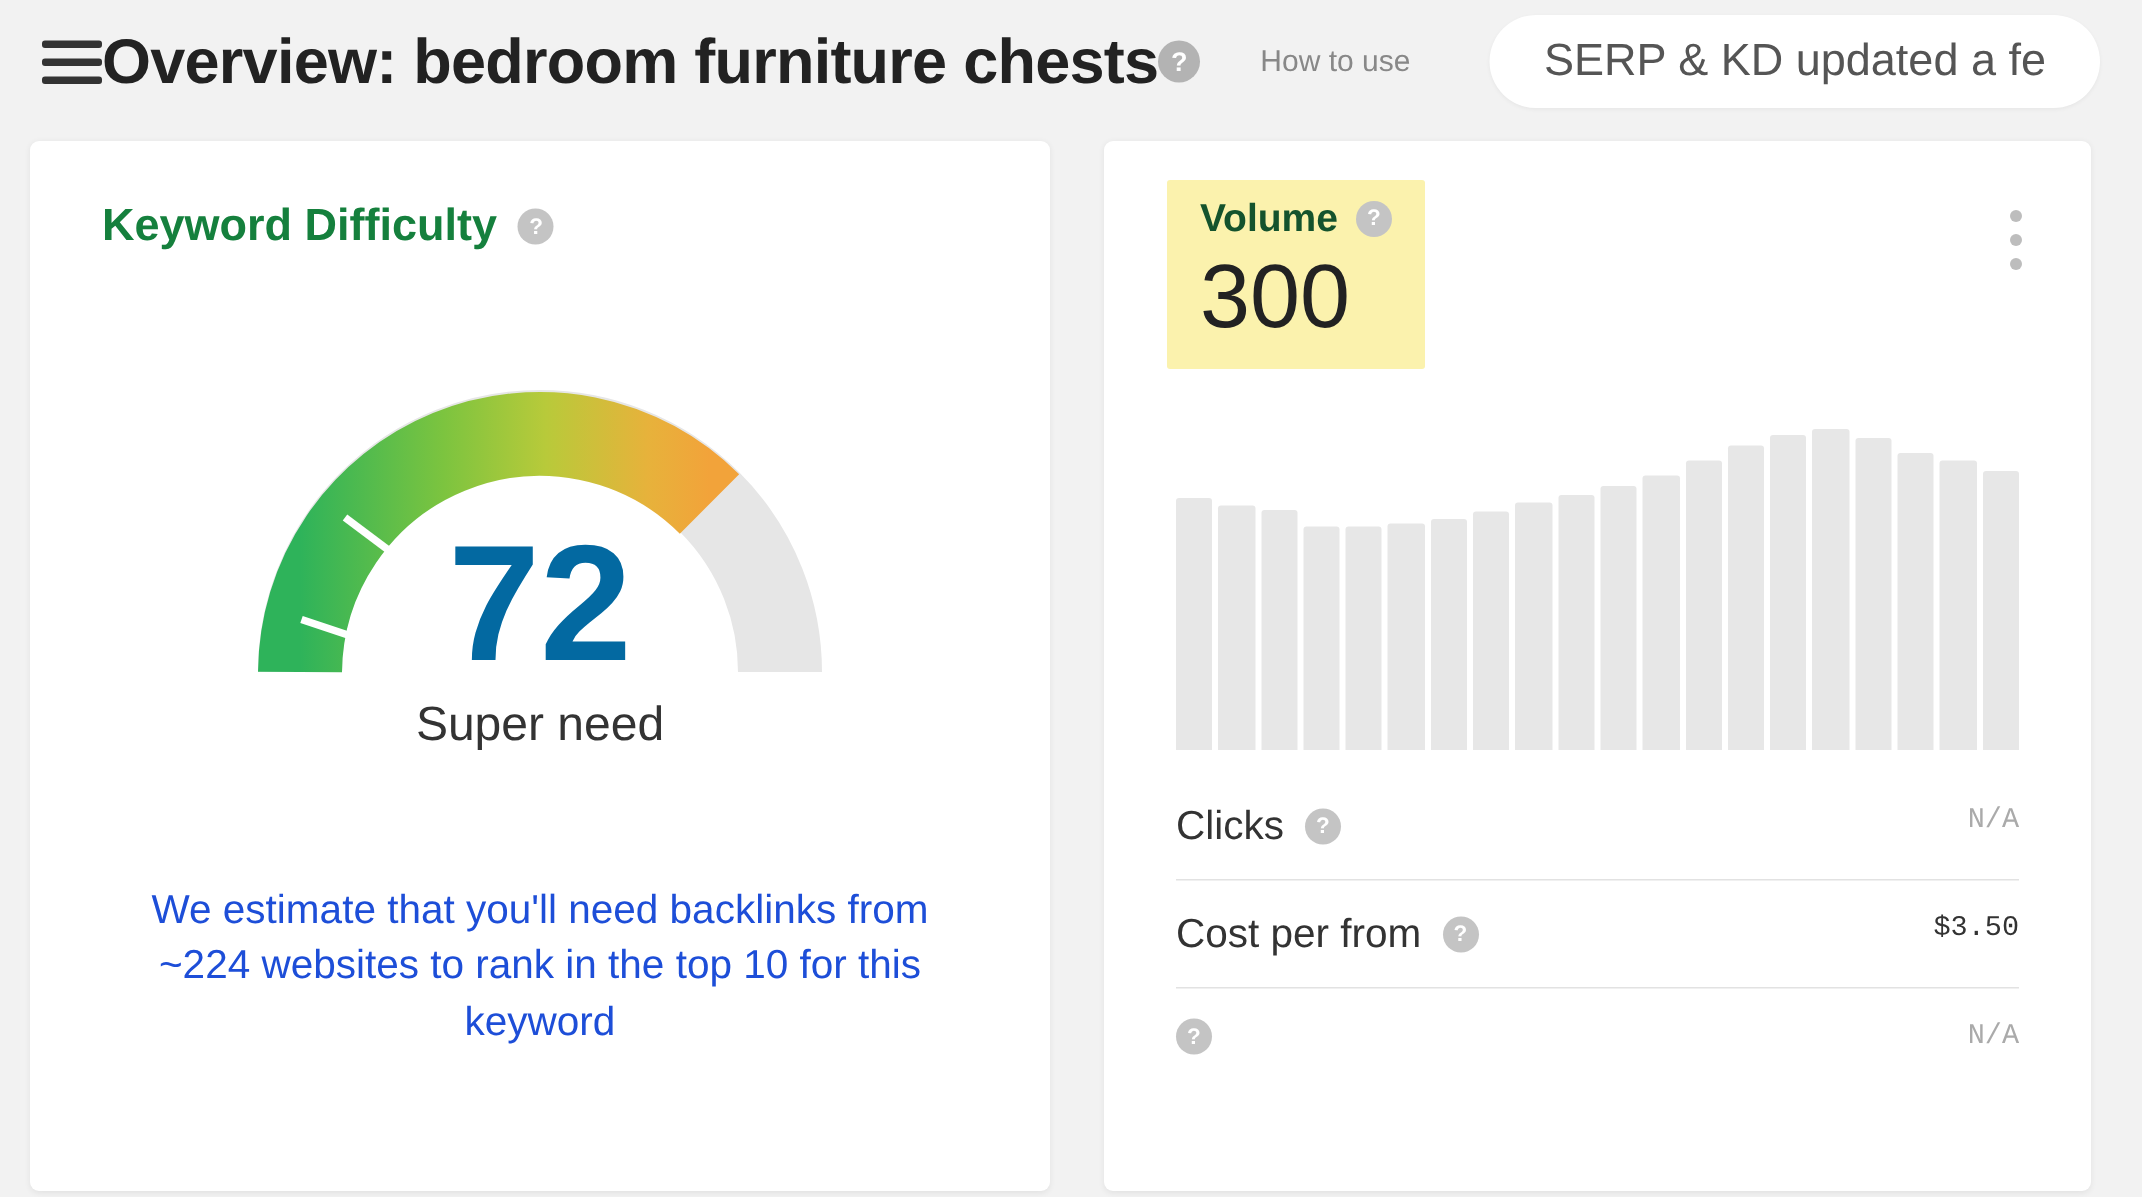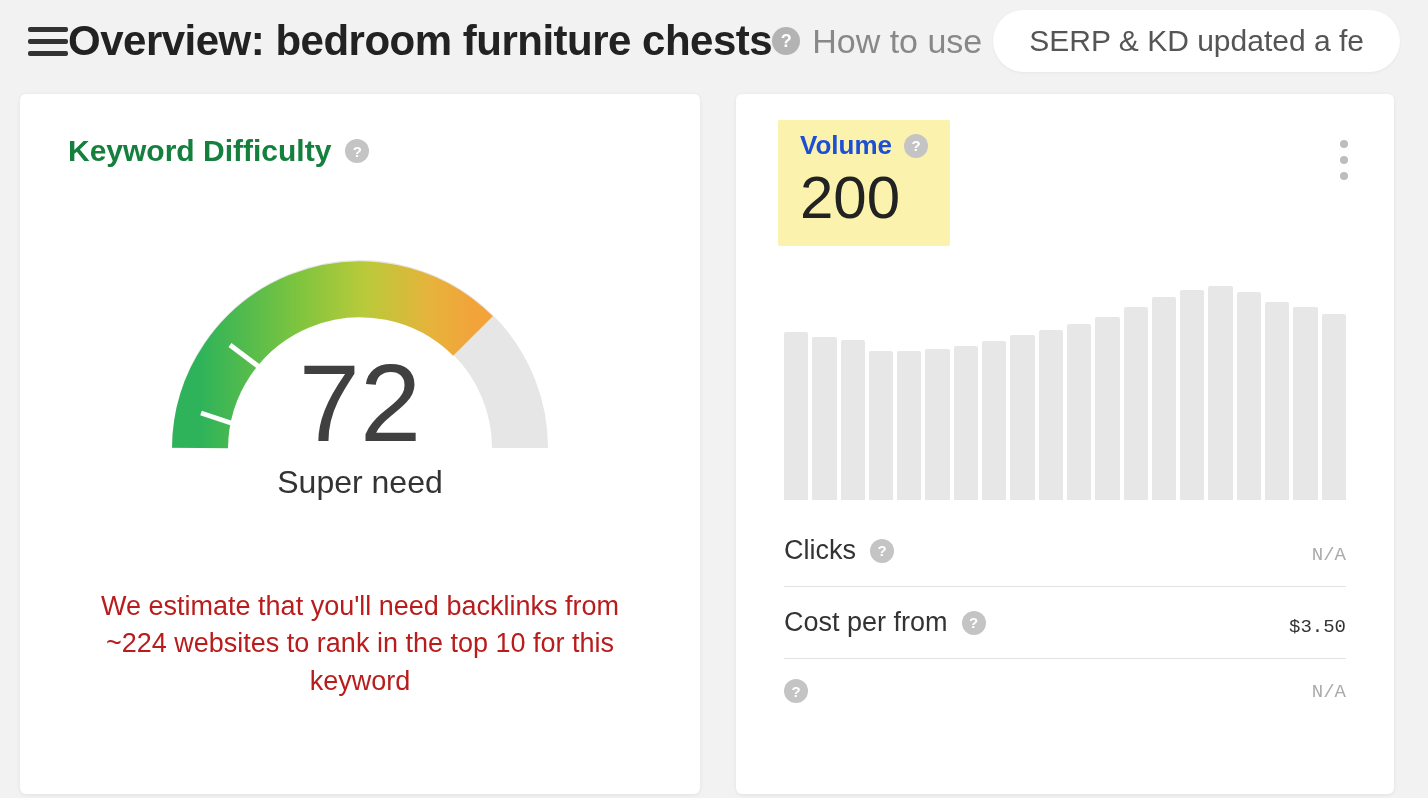--- a/index.html
+++ b/index.html
@@ -22,21 +22,21 @@
     cursor: pointer;
   }
   .menu-icon span { display:block; height:5px; background:#333; border-radius:2px; }
   .page-title { font-size: 42px; font-weight: 800; color:#222; letter-spacing:-0.5px; }
   .how-to { display:flex; align-items:center; gap:12px; }
   .help-circle {
     width: 28px; height:28px; border-radius:50%; background:#b3b3b3;
     color:#fff; font-weight:700; display:flex; align-items:center; justify-content:center;
     font-size:18px;
   }
-  .how-to-text { font-size:34px; color:#888; }
+  .how-to-text { font-size:20px; color:#888;margin-left:28px; }
   .pill {
     margin-left:auto;
     background:#fff; border-radius:40px; padding:14px 36px;
     font-size:30px; color:#555;
     box-shadow: 0 1px 3px rgba(0,0,0,0.05);
   }
 
   .cards {
     display:flex; gap:36px; padding:0 20px;
   }
@@ -54,38 +54,38 @@
   .help-small {
     width:24px; height:24px; border-radius:50%; background:#c4c4c4;
     color:#fff; font-weight:700; font-size:15px;
     display:flex; align-items:center; justify-content:center;
   }
 
   
   .gauge-wrap { position:relative; width:440px; height:270px; margin:70px auto 0 auto; }
   .gauge { width:440px; height:230px; }
   .gauge-center { position:absolute; top:110px; left:0; right:0; text-align:center; }
-  .gauge-score { font-size:110px; font-weight:400; color:#404040; line-height:1; }
+  .gauge-score { font-size:110px; font-weight:700; color:#0369a1; line-height:1; }
   .gauge-label { font-size:32px; color:#333; margin-top:6px; }
-  .kd-desc { text-align:center; font-size:27px; color:#b91c1c; line-height:1.38; margin-top:80px; padding:0 20px; }
+  .kd-desc { text-align:center; font-size:27px; color:#1d4ed8; line-height:1.38; margin-top:80px; padding:0 20px; }
 
   
   .vol-highlight { background:#fbf2ad; padding:10px 22px 14px 22px; margin:-14px -6px 0 -6px; display:inline-block; border-radius:2px; }
   .vol-heading { display:flex; align-items:center; gap:12px; }
-  .vol-title { font-size:26px; font-weight:700; color:#1d4ed8; }
+  .vol-title { font-size:26px; font-weight:700; color:#14532d; }
   .vol-value { font-size:60px; font-weight:500; color:#222; margin-top:2px; }
   .more-dots { position:absolute; top:40px; right:40px; display:flex; flex-direction:column; gap:8px; cursor:pointer; padding:6px; }
   .more-dots span { width:8px; height:8px; background:#bdbdbd; border-radius:50%; }
 
   .bars { display:flex; align-items:flex-end; gap:4px; height:215px; margin-top:40px; border-bottom:1px solid transparent; }
   .bars .bar { flex:1; background:#e7e7e7; border-radius:2px 2px 0 0; }
 
   .metrics { margin-top:14px; }
   .metric-row {
-    display:flex; justify-content:space-between; align-items:flex-end;
+    display:flex; justify-content:space-between; align-items:flex-start;
     padding:20px 0;
     border-bottom:1px solid #e2e2e2;
   }
   .metric-row:last-child { border-bottom:none; }
   .metric-label { display:flex; align-items:center; gap:14px; font-size:27px; color:#333; }
   .metric-value { font-size:19px; color:#333;font-family:Liberation Mono, monospace; }
   .metric-value.na { color:#aaa; }
 </style>
 </head>
 <body>
@@ -147,21 +147,21 @@
       <span></span>
         <span></span>
         <span></span>
     </div>
 
     <div class="vol-highlight">
       <div class="vol-heading">
         <span class="vol-title">Volume</span>
         <span class="help-small">?</span>
       </div>
-      <div class="vol-value">200</div>
+      <div class="vol-value">300</div>
     </div>
 
     <div class="bars" id="bars">
         <div class="bar" style="height: 78.7037%;"></div>
         <div class="bar" style="height: 76.3889%;"></div>
         <div class="bar" style="height: 75%;"></div>
         <div class="bar" style="height: 69.4444%;"></div>
         <div class="bar" style="height: 69.4444%;"></div>
         <div class="bar" style="height: 70.3704%;"></div>
         <div class="bar" style="height: 71.7593%;"></div>

